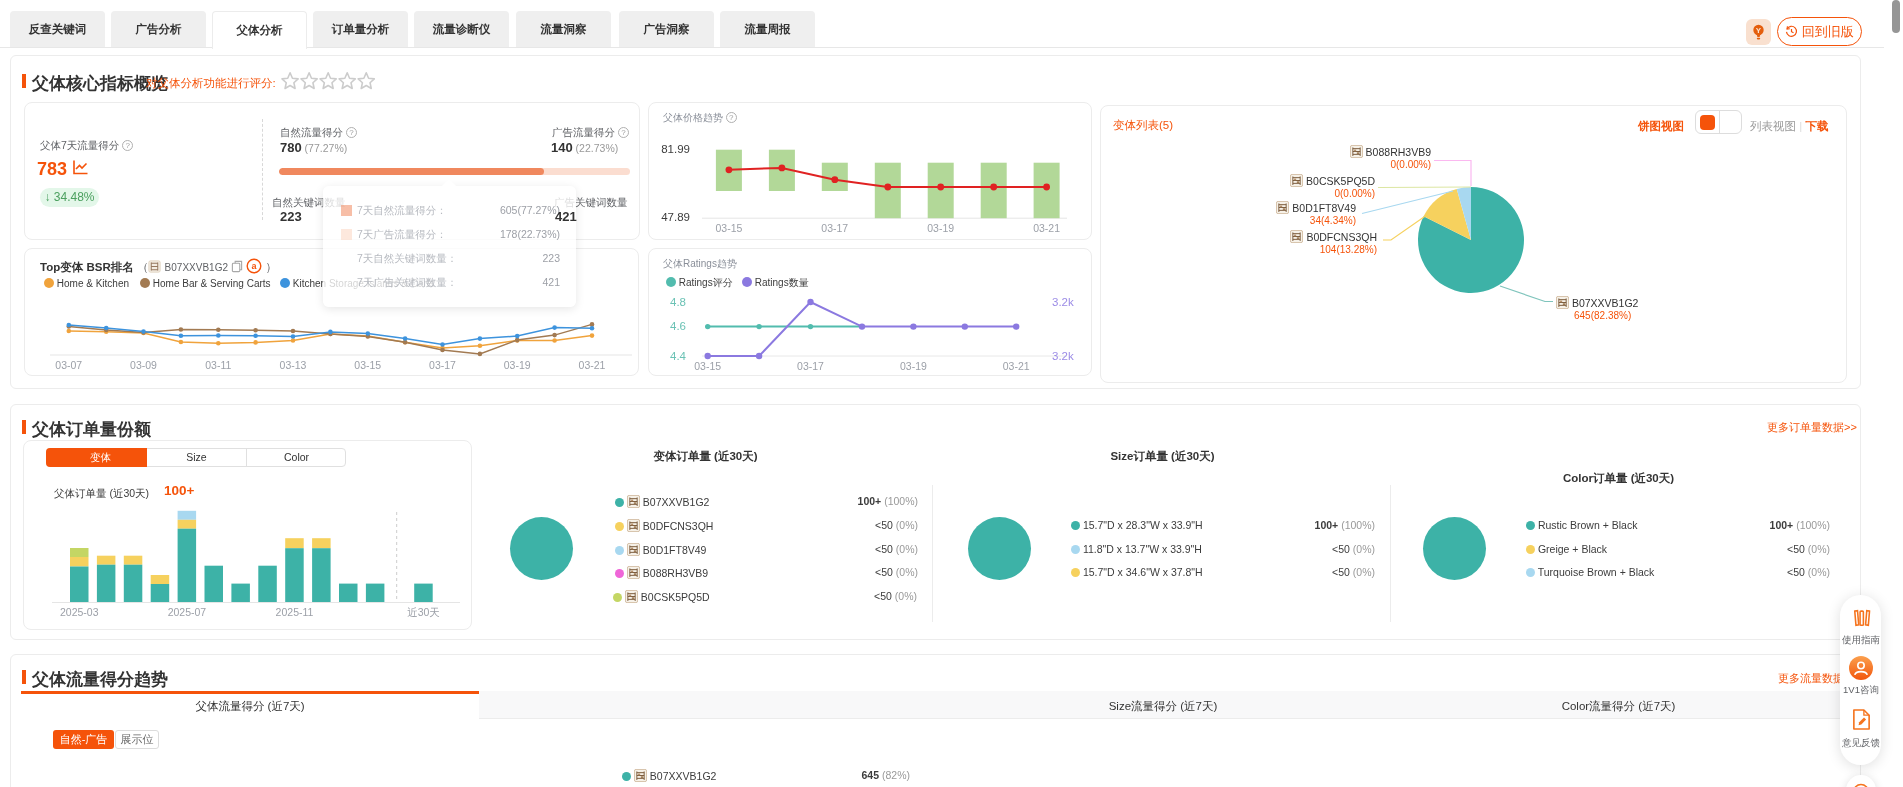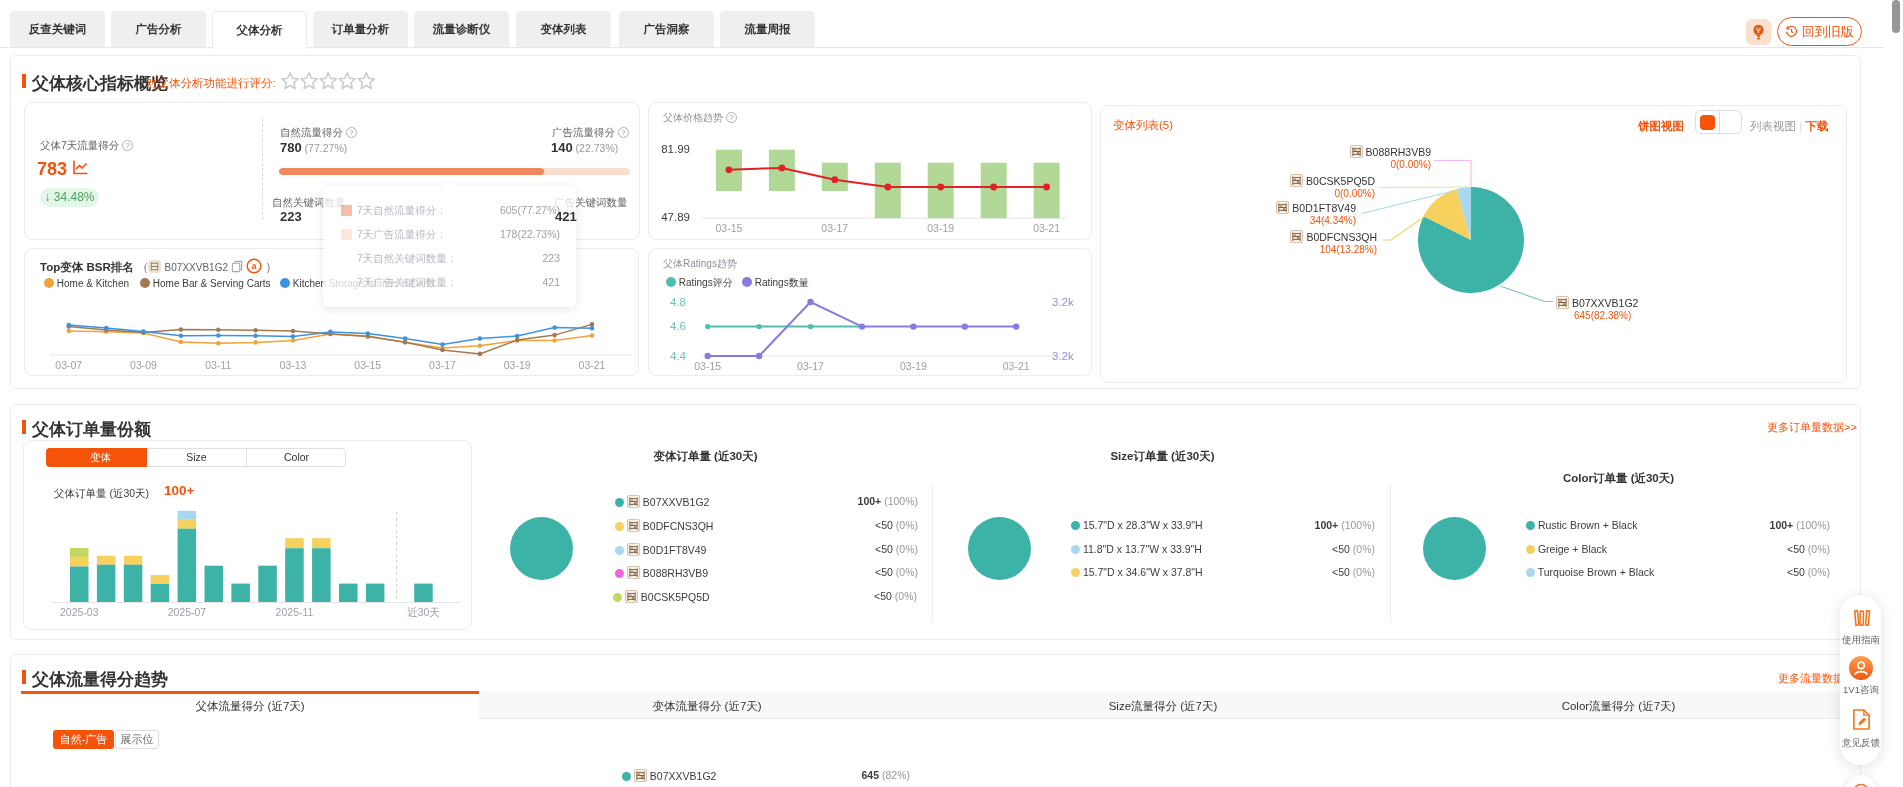--- a/index.html
+++ b/index.html
@@ -25,21 +25,21 @@
 </style>
 </head>
 <body>
 
 <div class="abs" style="left:0;top:47px;width:1884px;border-top:1px solid #e7e7e7;z-index:1"></div>
 <div class="tab" style="left:10px;">反查关键词</div>
 <div class="tab" style="left:111px;">广告分析</div>
 <div class="tab active" style="left:212px;">父体分析</div>
 <div class="tab" style="left:313px;">订单量分析</div>
 <div class="tab" style="left:414px;">流量诊断仪</div>
-<div class="tab" style="left:516px;">变体列表</div>
+<div class="tab" style="left:516px;">流量洞察</div>
 <div class="tab" style="left:619px;">广告洞察</div>
 <div class="tab" style="left:720px;">流量周报</div>
 
 <div class="abs" style="left:1746px;top:19px;width:25px;height:26px;background:#f9e0cf;border-radius:6px;">
 <svg width="25" height="26" viewBox="0 0 25 26">
       <g fill="#e45e0d">
         <circle cx="12.5" cy="11" r="5.2"></circle>
         <path d="M10.4 14h4.2l-1 4h-2.2z"></path>
         <rect x="10.8" y="18.8" width="3.4" height="1.6" rx="0.8"></rect>
       </g>
@@ -434,21 +434,20 @@
 <span class="dot" style="background:#a8d8f0;"></span> Turquoise Brown + Black<span style="float:right">&lt;50 <span style="color:#999">(0%)</span></span></div>
 
 <div class="sect" style="top:654px;height:150px;"></div>
 <div class="sbar" style="left:22px;top:670px;"></div>
 <div class="shead" style="left:32px;top:668px;">父体流量得分趋势</div>
 <div class="abs or" style="left:1778px;top:671px;font-size:11px;">更多流量数据&gt;&gt;</div>
 <div class="abs" style="left:21px;top:691px;width:1825px;height:28px;">
   <div style="position:absolute;left:0;top:0;width:458px;height:28px;background:#fff;border-top:3px solid #f5530a;"></div>
   <div style="position:absolute;left:458px;top:0;width:1367px;height:28px;background:#f8f8f9;border-bottom:1px solid #ececec;"></div>
   <div style="position:absolute;left:0;top:8px;width:458px;text-align:center;font-size:11.5px;color:#333;">父体流量得分 (近7天)</div>
-  <div style="position:absolute;left:458px;top:8px;width:456px;text-align:center;font-size:11.5px;color:#333;">变体流量得分 (近7天)</div>
   <div style="position:absolute;left:914px;top:8px;width:456px;text-align:center;font-size:11.5px;color:#333;">Size流量得分 (近7天)</div>
   <div style="position:absolute;left:1370px;top:8px;width:455px;text-align:center;font-size:11.5px;color:#333;">Color流量得分 (近7天)</div>
 </div>
 <div class="abs" style="left:53px;top:730px;width:61px;height:19px;background:#f5530a;border-radius:3px;color:#fff;font-size:11px;text-align:center;line-height:19px;">自然-广告</div>
 <div class="abs" style="left:115px;top:730px;width:44px;height:19px;border:1px solid #dcdcdc;border-radius:3px;color:#666;font-size:11px;text-align:center;line-height:17px;background:#fff;">展示位</div>
 <div class="abs" style="left:622px;top:769px;width:288px;font-size:10.5px;color:#3c3c3c;">
 <span class="dot" style="background:#3db2a7;"></span> <svg width="13" height="13" viewBox="0 0 16 16" style="vertical-align:-2px">
       <use href="#prod"></use>
     </svg> B07XXVB1G2<span style="float:right"><b>645</b> <span style="color:#999">(82%)</span></span></div>
 

